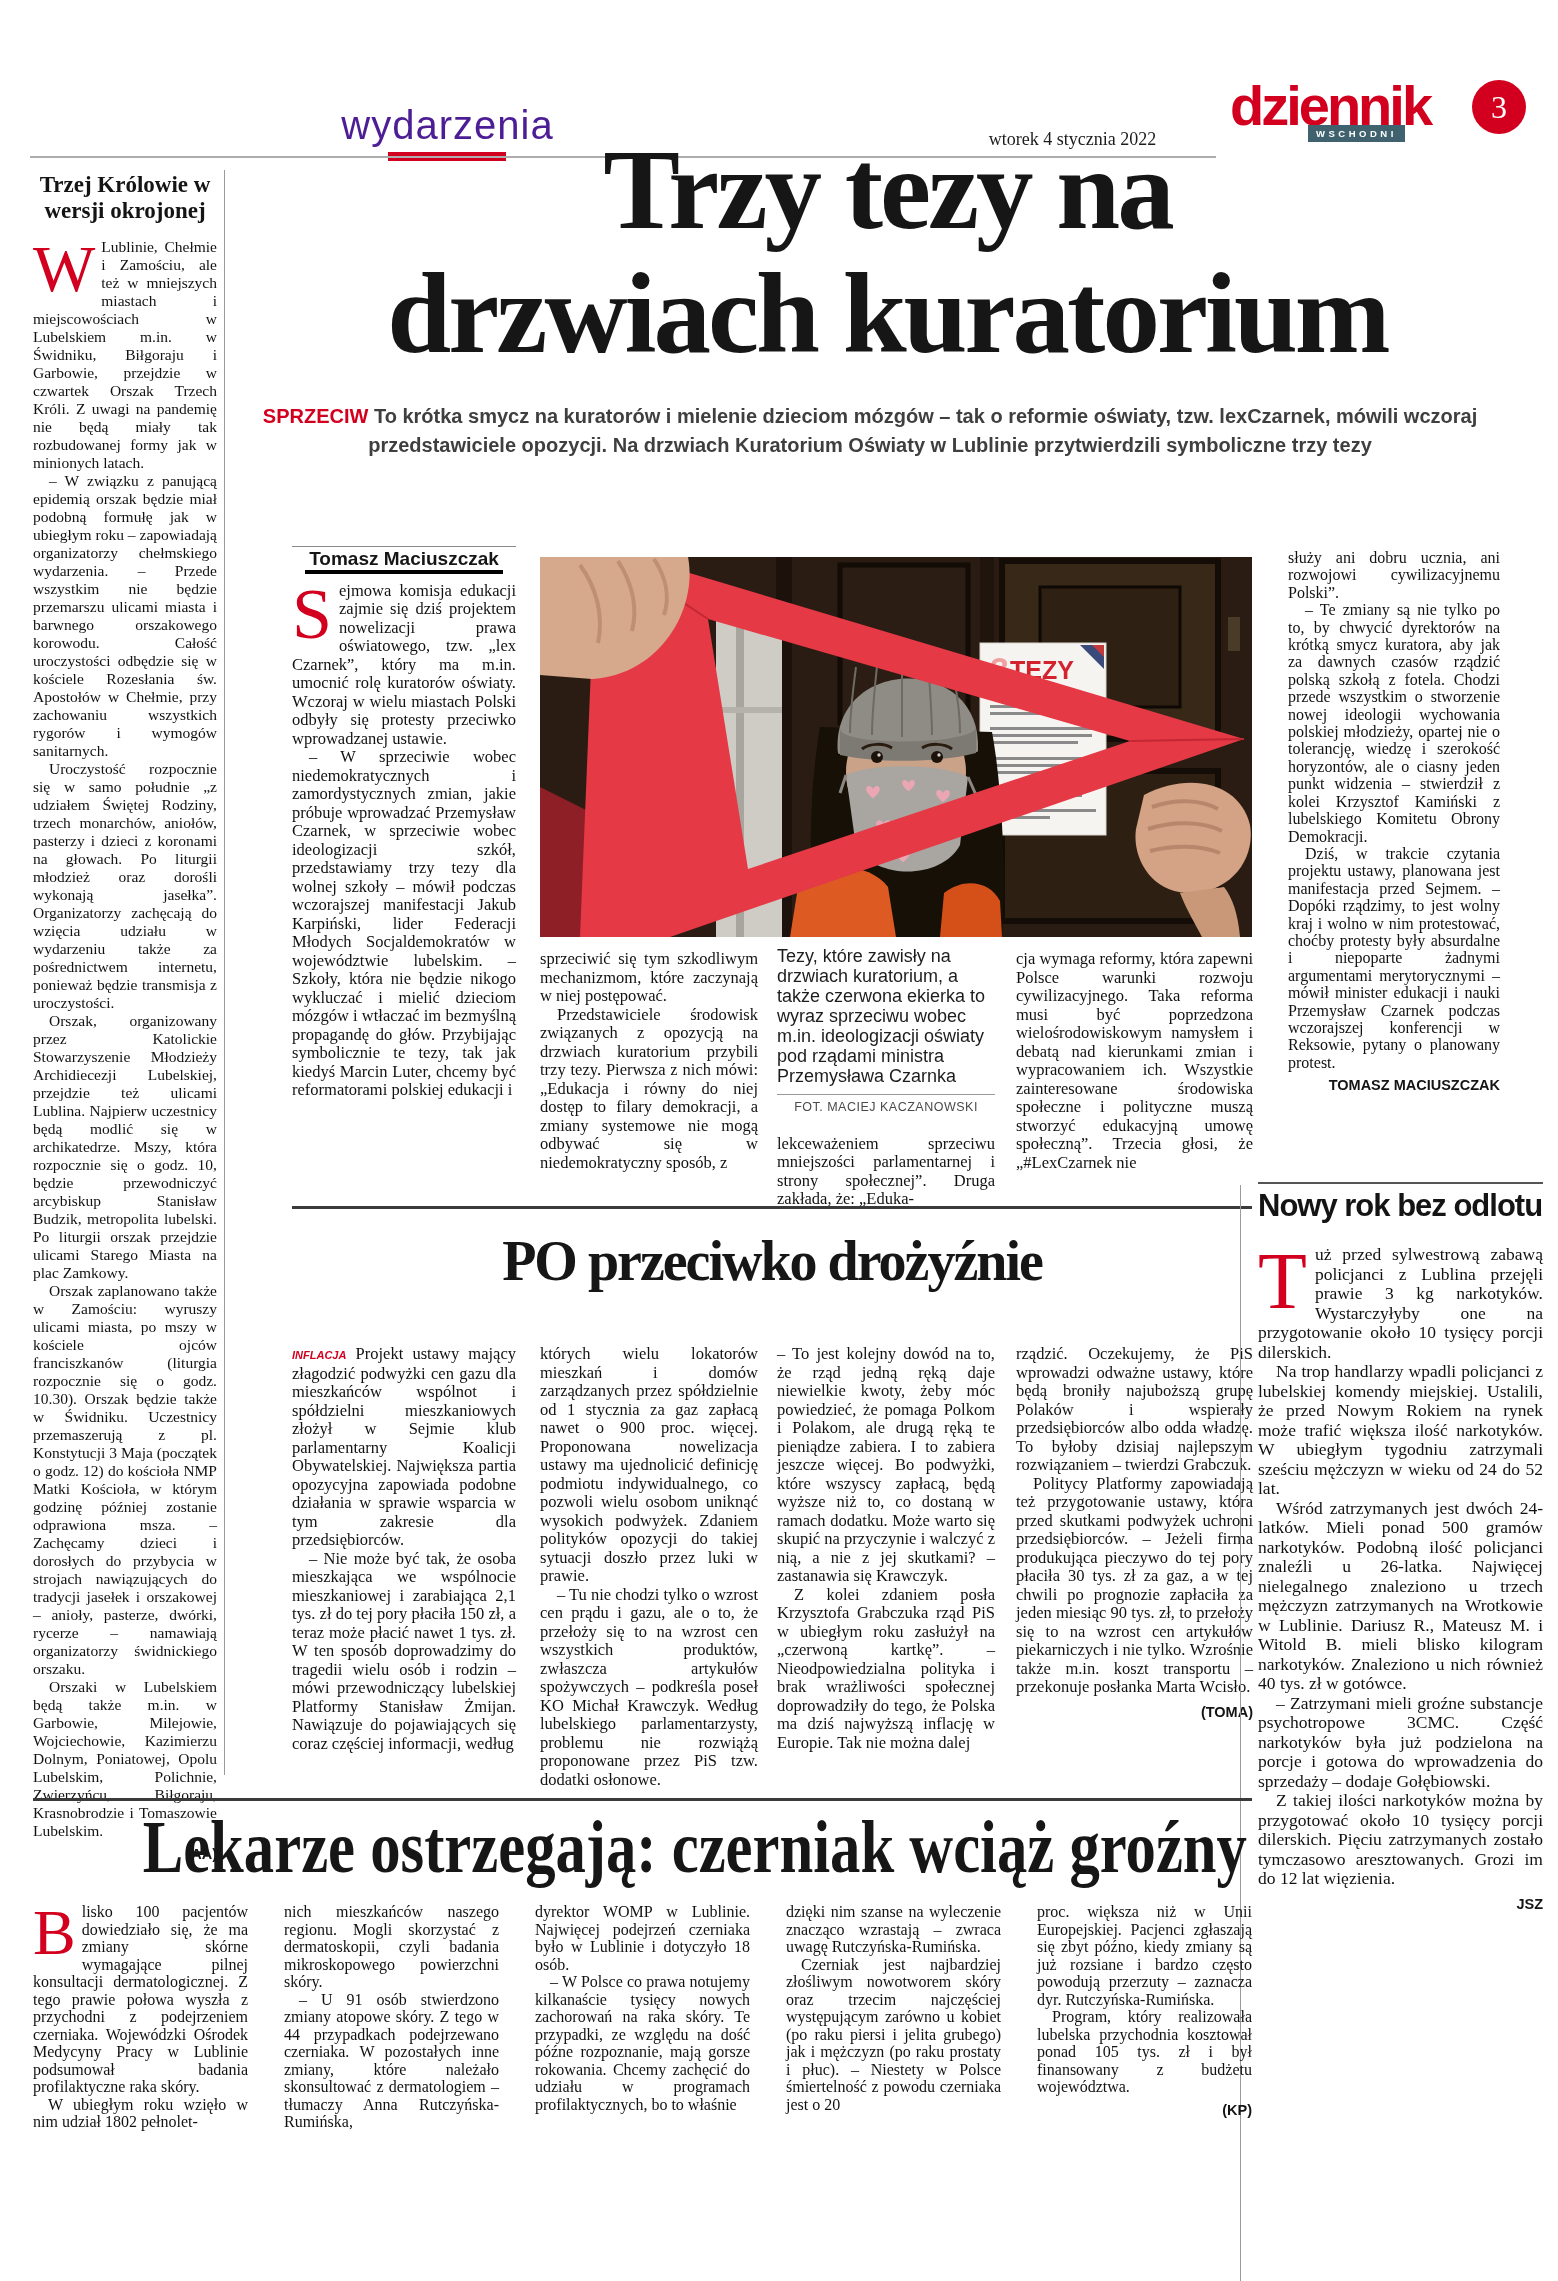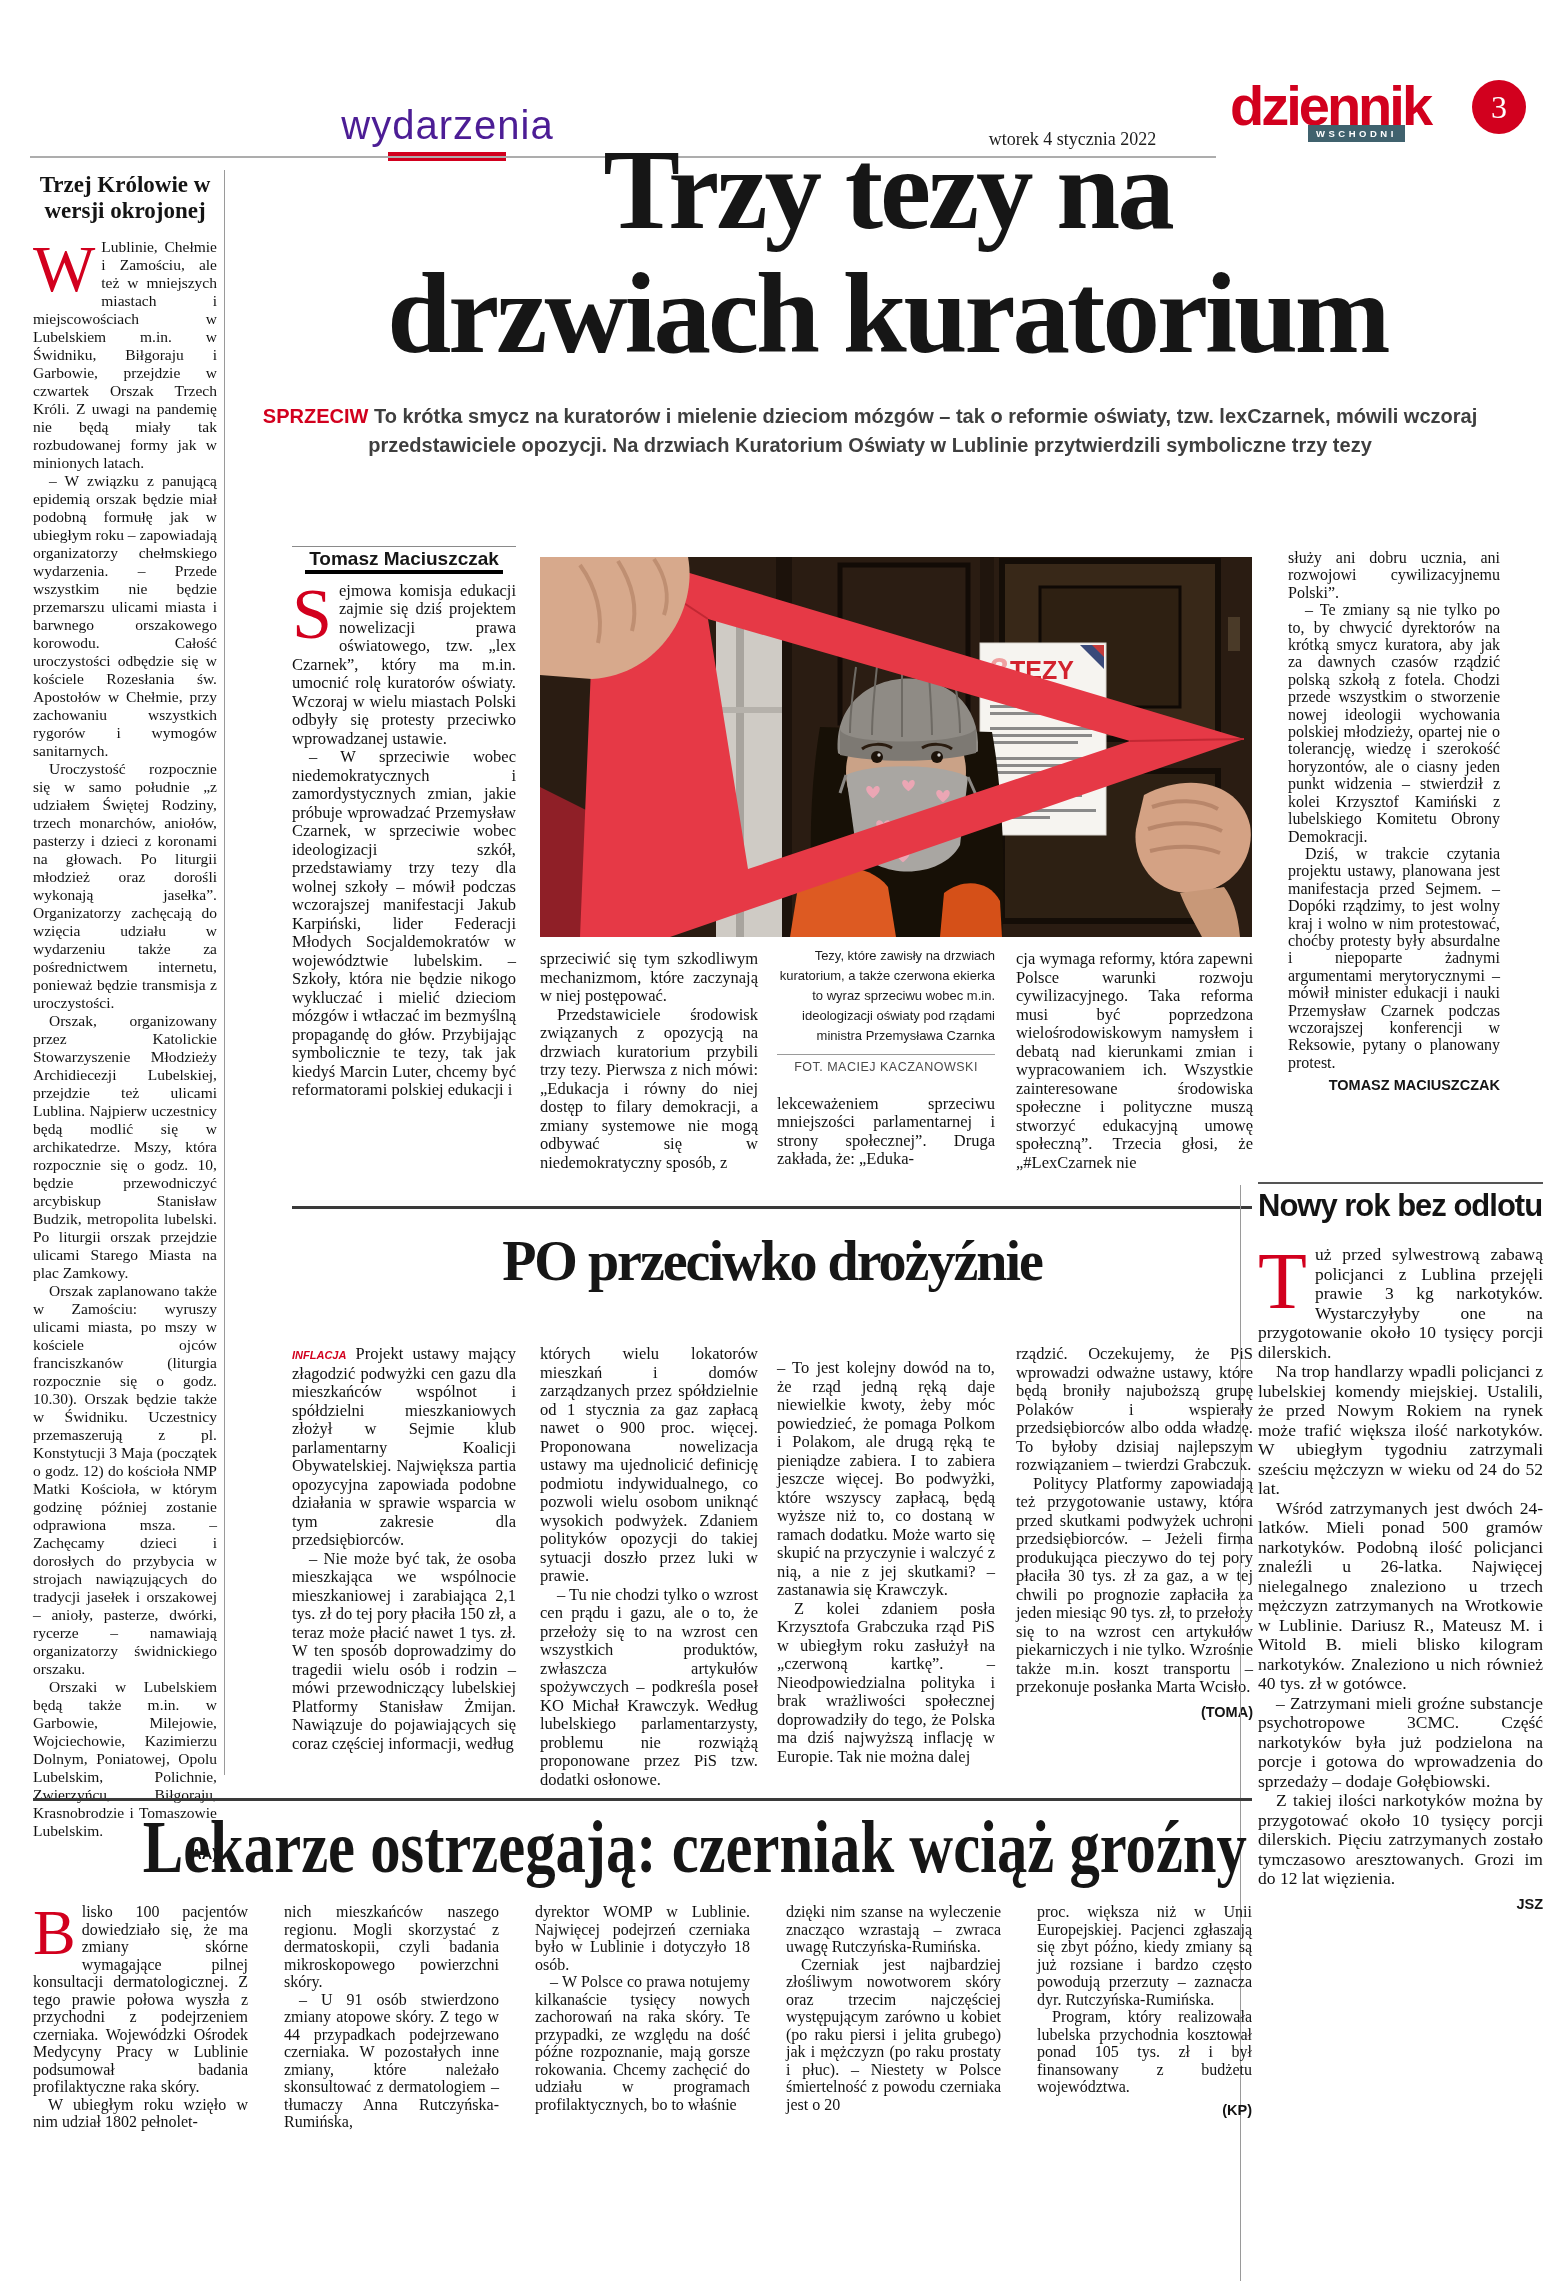--- a/index.html
+++ b/index.html
@@ -56,38 +56,38 @@
   .col p + p { text-indent:17px; }
   #lead-col1 { left:292px; top:546px; width:224px; }
   .byline { border-top:1px solid #8a8a8a; padding-top:3px; text-align:center;
     margin-bottom:8px; }
   .byname { display:inline-block; font-family:"Liberation Sans", sans-serif;
     font-weight:bold; font-size:19px; border-bottom:4px solid #000;
     padding:0 4px 1px 4px; color:#161616; }
   #lead-col1 .dc, #po-col1 .dc { font-size:72px; line-height:58px; padding:3px 7px 0 0; }
   #lead-col2 { left:540px; top:950px; width:218px; }
   #lead-col3 { left:777px; top:946px; width:218px; }
-  .caption { font-family:"Liberation Sans", sans-serif; font-size:13px;
-    line-height:20px; color:#1d1d1d; text-align:right; }
+  .caption { font-family:"Liberation Sans", sans-serif; font-size:18px;
+    line-height:20px; color:#1d1d1d; text-align:left; }
   .credit { border-top:1px solid #9a9a9a; margin-top:8px; padding-top:3px;
     font-family:"Liberation Sans", sans-serif; font-size:12.5px; color:#4a4a4a;
     text-align:center; letter-spacing:0.5px; }
   #lead-col3 .after-cap { margin-top:18px; }
   #lead-col4 { left:1016px; top:950px; width:237px; }
   #lead-col5 { left:1288px; top:549px; width:212px; font-size:16px; line-height:17.4px; }
   
   #photo { left:540px; top:557px; width:712px; height:380px; }
   
   #po-rule { left:292px; top:1206px; width:960px; height:3px; }
   #po-headline { left:292px; top:1216px; width:960px; text-align:center;
     font-weight:bold; font-size:56px; line-height:90px; letter-spacing:-2px;
     color:#161616; }
   #po-col1 { left:292px; top:1345px; width:224px; }
   #po-col2 { left:540px; top:1345px; width:218px; }
-  #po-col3 { left:777px; top:1345px; width:218px;margin-top:14px; }
+  #po-col3 { left:777px; top:1345px; width:218px; }
   #po-col4 { left:1016px; top:1345px; width:237px; }
   #po-col1 .kick { font-size:11px;font-style:italic; }
   
   #side-rule { left:1258px; top:1182px; width:285px; height:2px; background:#555; }
   #side-headline { left:1258px; top:1188px; width:285px;
     font-family:"Liberation Sans", sans-serif; font-weight:bold; font-size:31px;
     letter-spacing:-1px; color:#141414; }
   #side-body { left:1258px; top:1245px; width:285px; font-size:17.5px;
     line-height:19.5px; }
   #side-body p { text-align:justify; }

